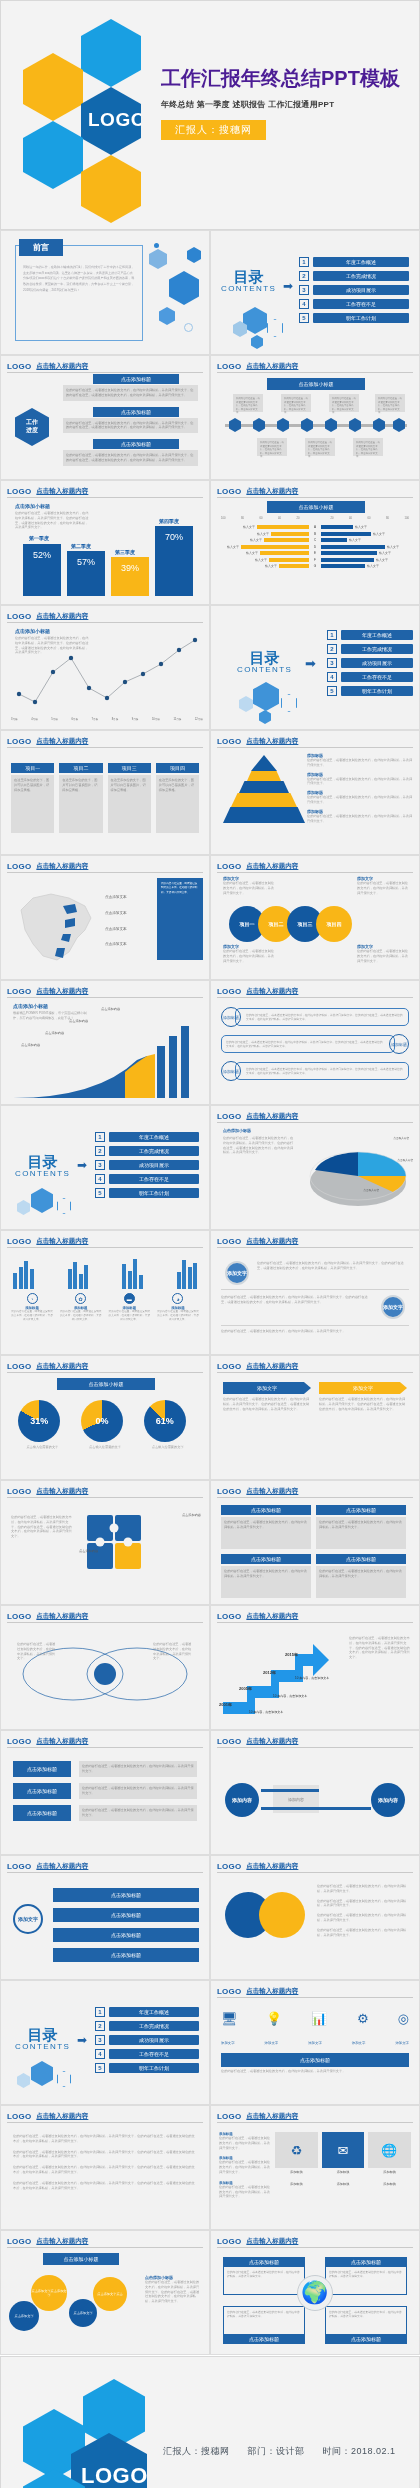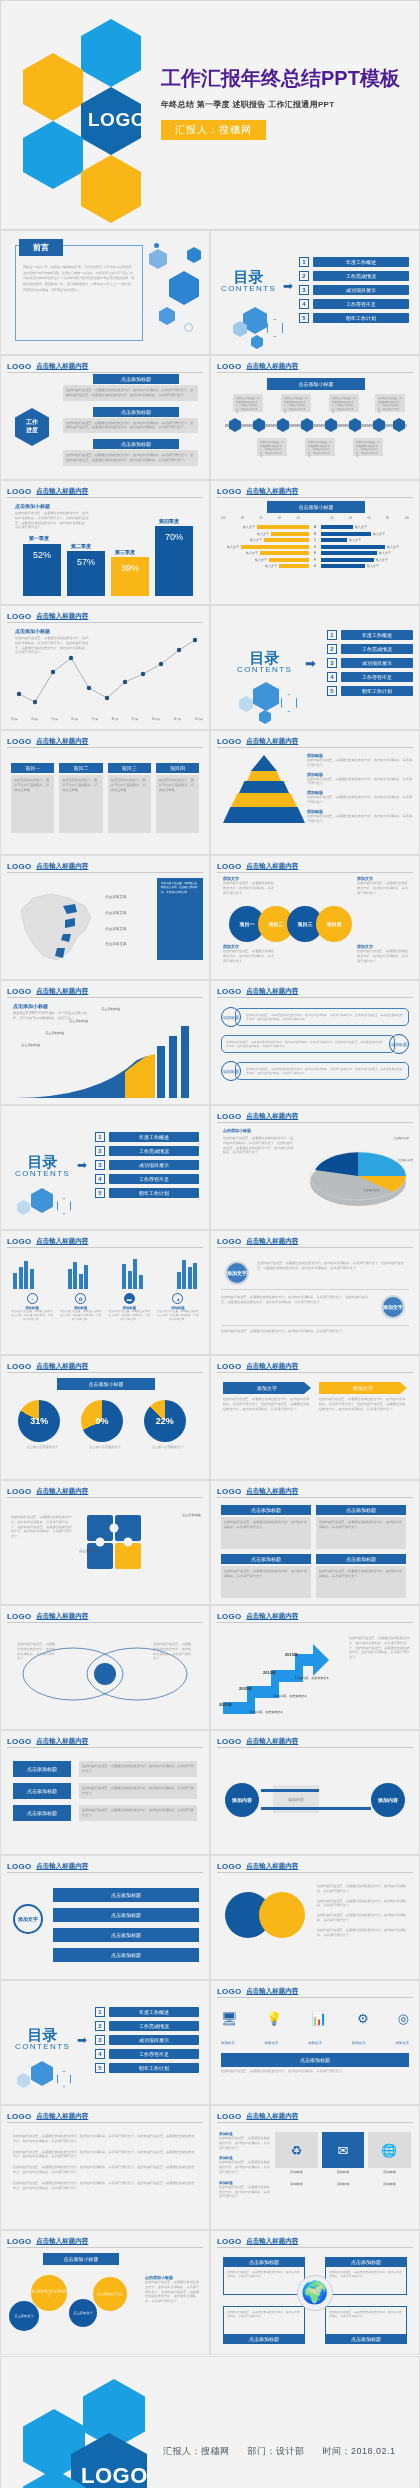--- a/index.html
+++ b/index.html
@@ -678,21 +678,21 @@
           <div class="ghost" style="width:48px;margin-top:3px;">点击输入您需要的文字</div>
         </div>
         <div style="text-align:center;">
           <div class="pie" style="background:conic-gradient(#1359a0 0 68%, #f9b617 68% 100%);">
               <span>0%</span>
             </div>
           <div class="ghost" style="width:48px;margin-top:3px;">点击输入您需要的文字</div>
         </div>
         <div style="text-align:center;">
           <div class="pie" style="background:conic-gradient(#1359a0 0 87%, #f9b617 87% 100%);">
-              <span>22%</span>
+              <span>61%</span>
             </div>
           <div class="ghost" style="width:48px;margin-top:3px;">点击输入您需要的文字</div>
         </div>
       </div>
     </div>
 
     <div class="slide half">
       <div class="shead">
         <span class="slogo">LOGO</span>
         <span class="stitle">点击输入标题内容</span>

